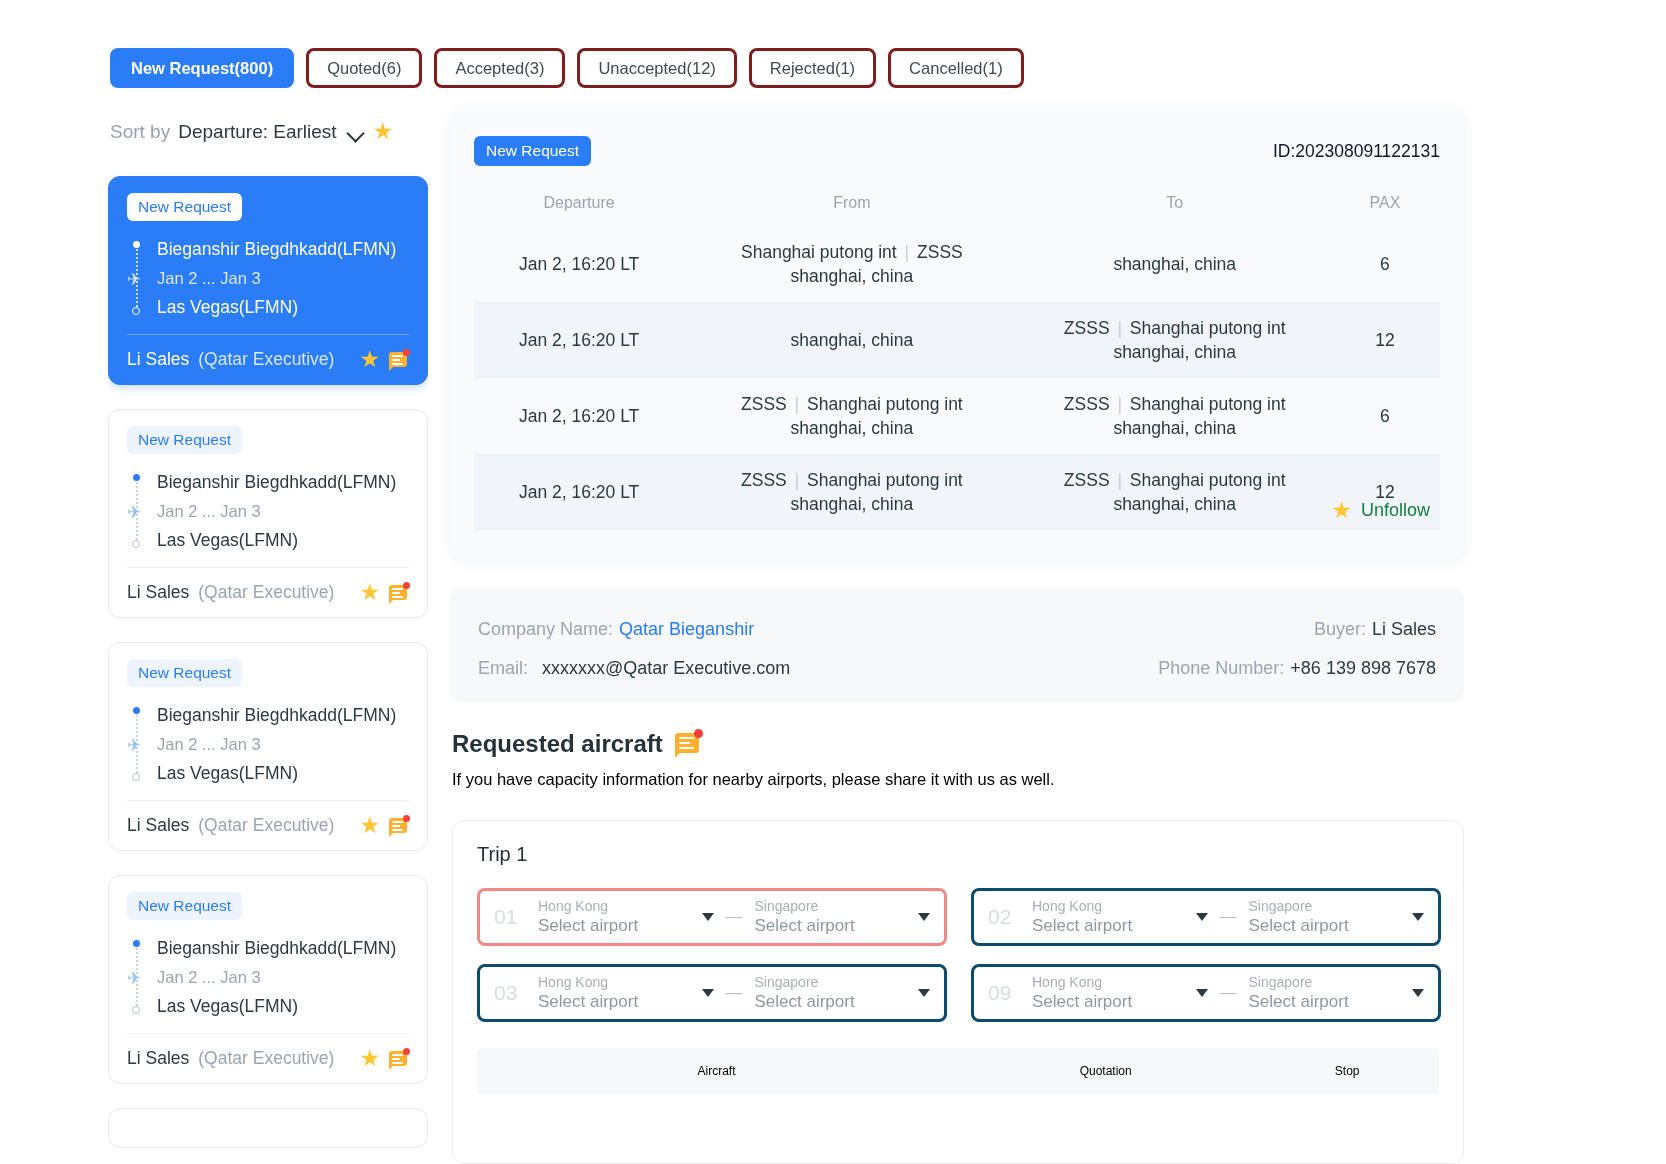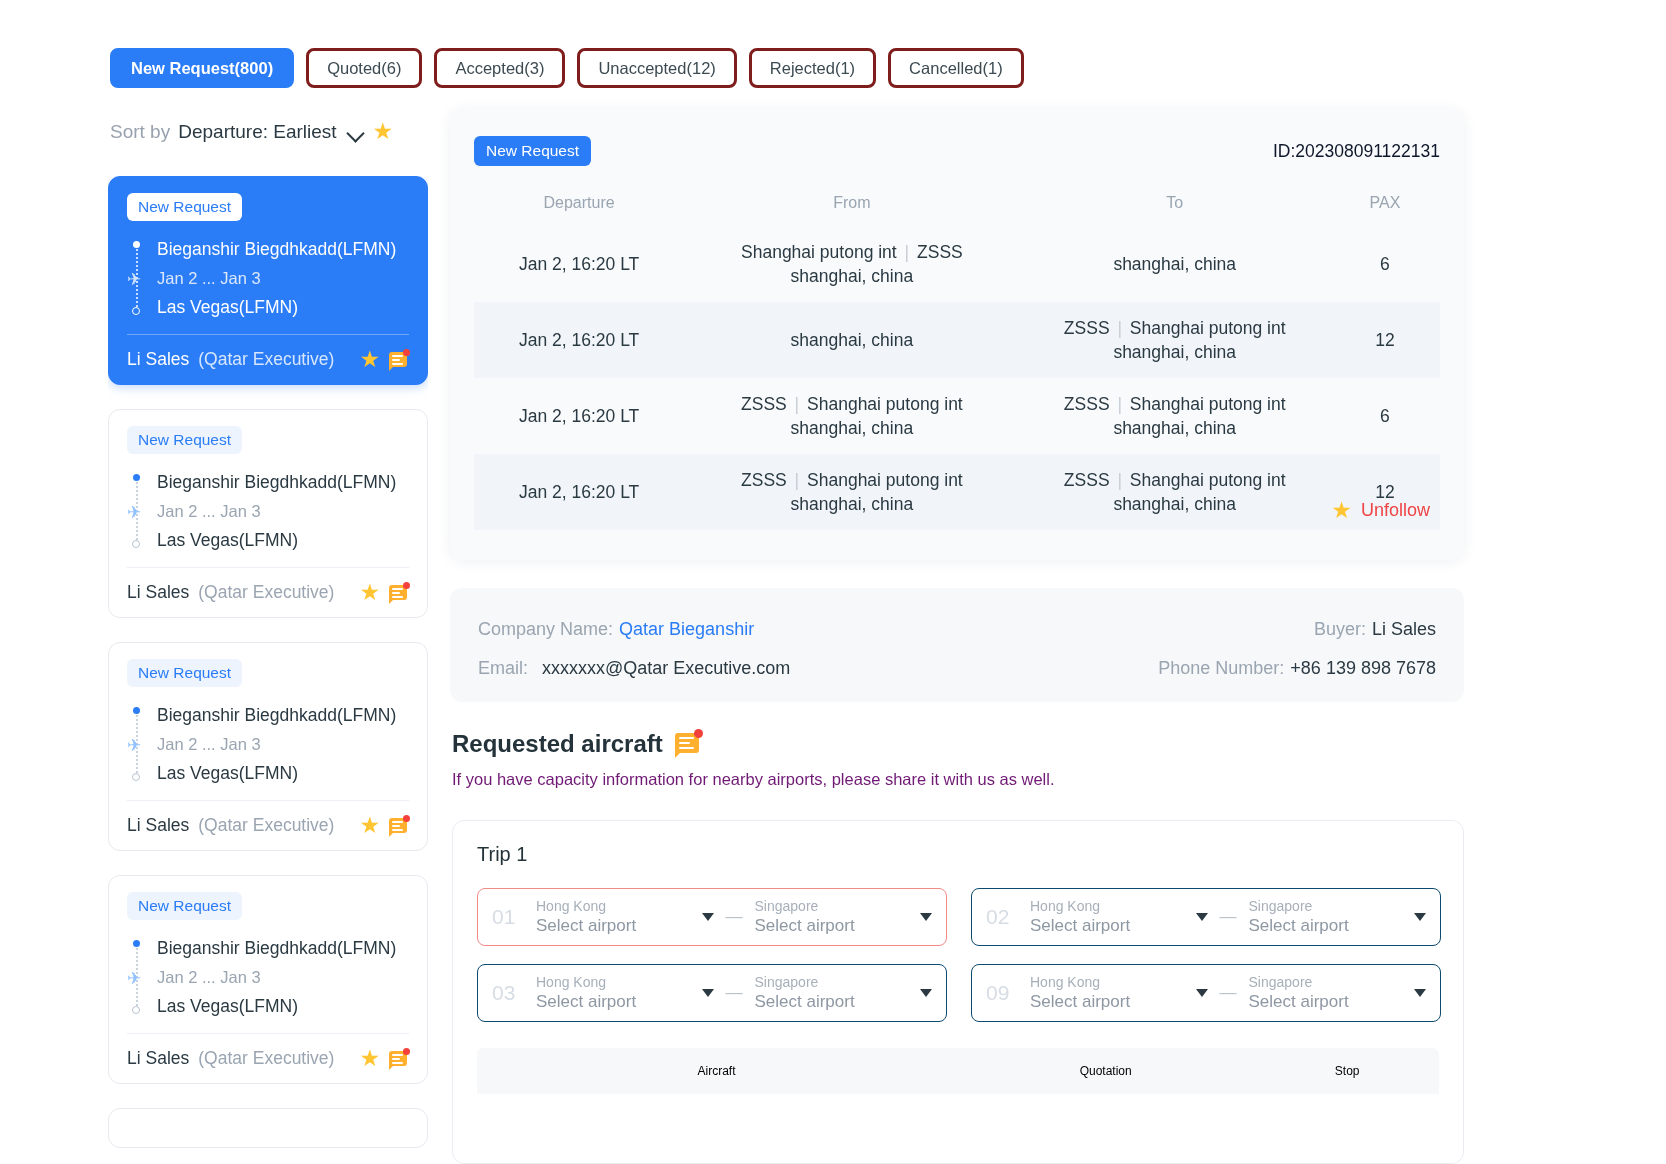--- a/index.html
+++ b/index.html
@@ -195,21 +195,21 @@
     text-align: center; padding: 14px 6px; line-height: 24px;
   }
   table.legs tr.alt td { background: #f1f5f9; }
   .vbar { color: #c6ced6; padding: 0 3px; }
 
   .unfollow {
     position: absolute; right: 34px; bottom: 38px;
     display: flex; align-items: center; gap: 9px;
     cursor: pointer;
   }
-  .unfollow span.txt { font-size: 18px; color: #ef4444; }
+  .unfollow span.txt { font-size: 18px; color: #15803d; }
 
   
   .company-box {
     position: absolute;
     top: 588px; left: 450px;
     width: 1014px; height: 114px;
     background: #f6f8fa;
     border-radius: 12px;
     padding: 22px 28px;
   }
@@ -228,21 +228,21 @@
   .chat.big { width: 26px; height: 24px; }
   .chat.big .bub { width: 24px; height: 20px; }
   .chat.big .bub::after{ border-left-width:6px; border-bottom-width:6px; bottom:-5px;}
   .chat.big .l1{ left:4px; top:5px; width:15px;}
   .chat.big .l2{ left:4px; top:10px; width:11px;}
   .chat.big .l3{ left:4px; top:15px; width:15px;}
   .chat.big .dotr{ width:9px;height:9px; right:-2px; top:-3px;}
 
   .req-sub {
     position: absolute; top: 770px; left: 452px;
-    font-size: 16.5px; color: #701a75;
+    font-size: 16.5px; color: #000000;
   }
 
   
   .trip {
     position: absolute;
     top: 820px; left: 452px;
     width: 1012px; height: 344px;
     border: 1px solid #e9edf2;
     border-radius: 12px;
     background: #ffffff;
@@ -250,21 +250,21 @@
   }
   .trip h3 { font-size: 20px; color: #24323a; font-weight: normal; }
   .legs-grid {
     margin-top: 22px;
     display: grid;
     grid-template-columns: 470px 470px;
     gap: 18px 24px;
   }
   .legbox {
     height: 58px;
-    border: 1px solid #0c4a6e;
+    border: 3px solid #0c4a6e;
     border-radius: 8px;
     display: flex; align-items: center;
     padding: 4px 14px;
     cursor: pointer;
   }
   .legbox.invalid { border-color: #f08a86; }
   .legnum {
     font-size: 21px; color: #d7dde4; margin-right: 14px;
     min-width: 30px;
   }

